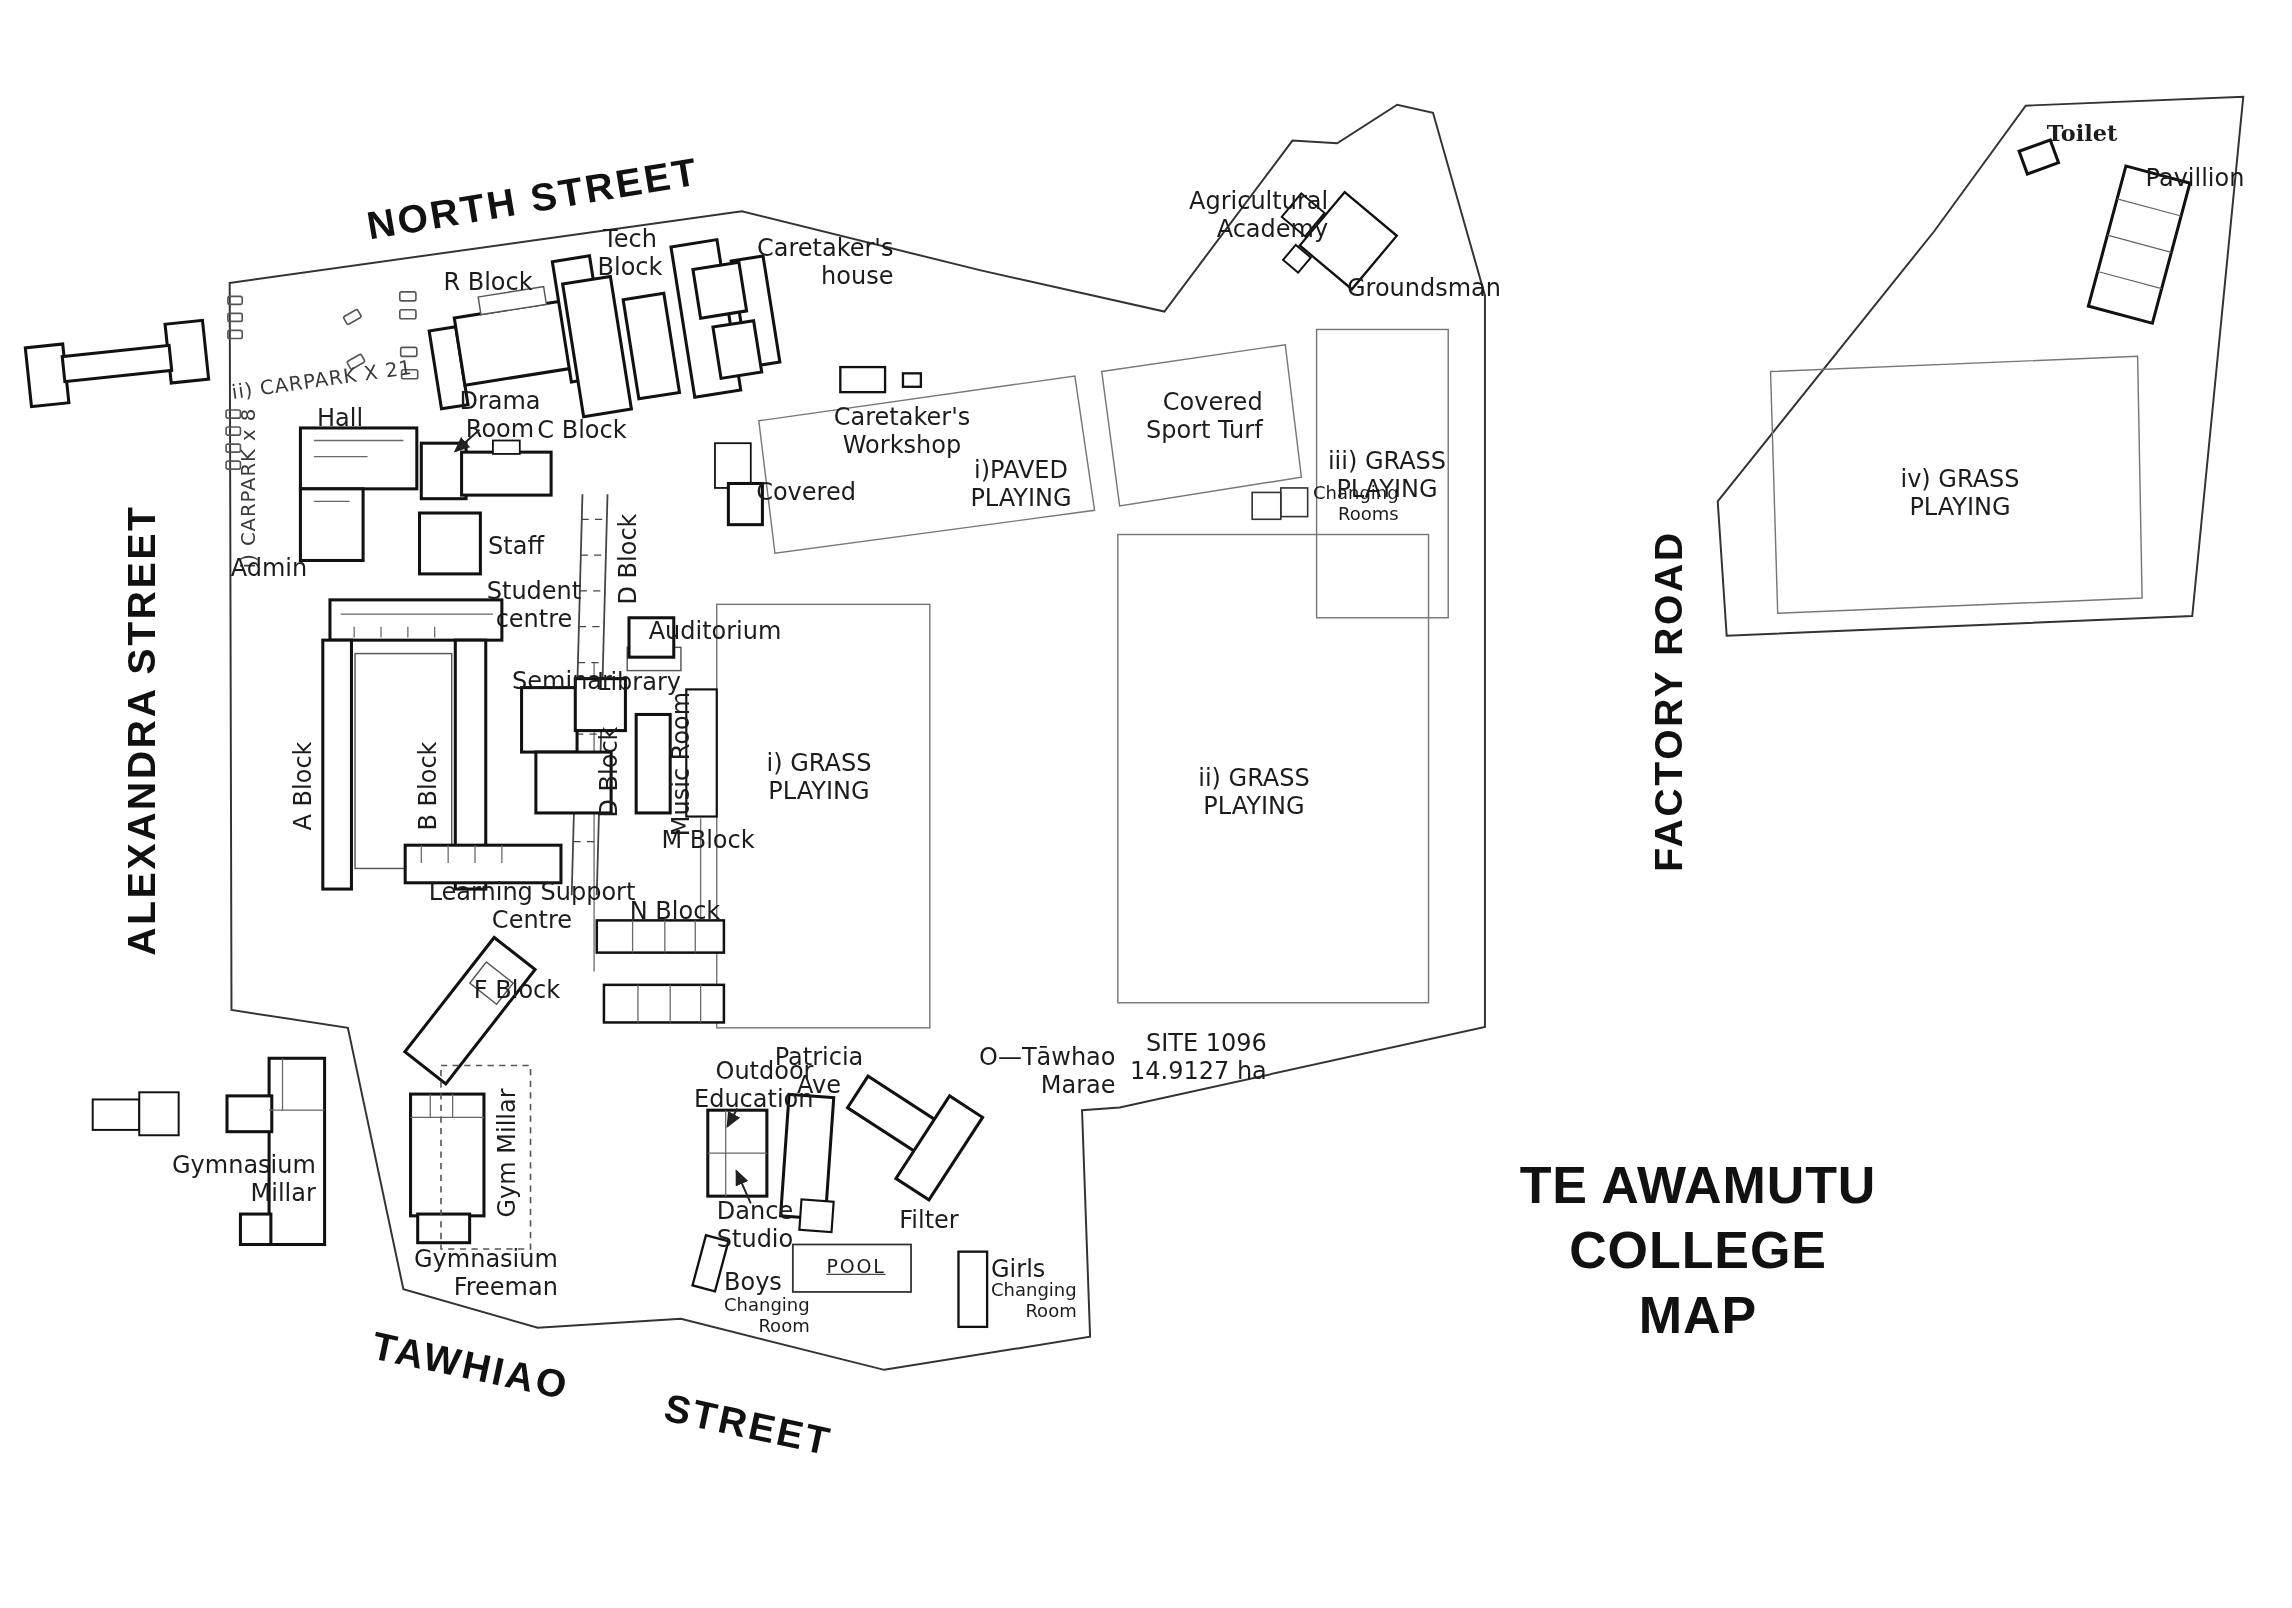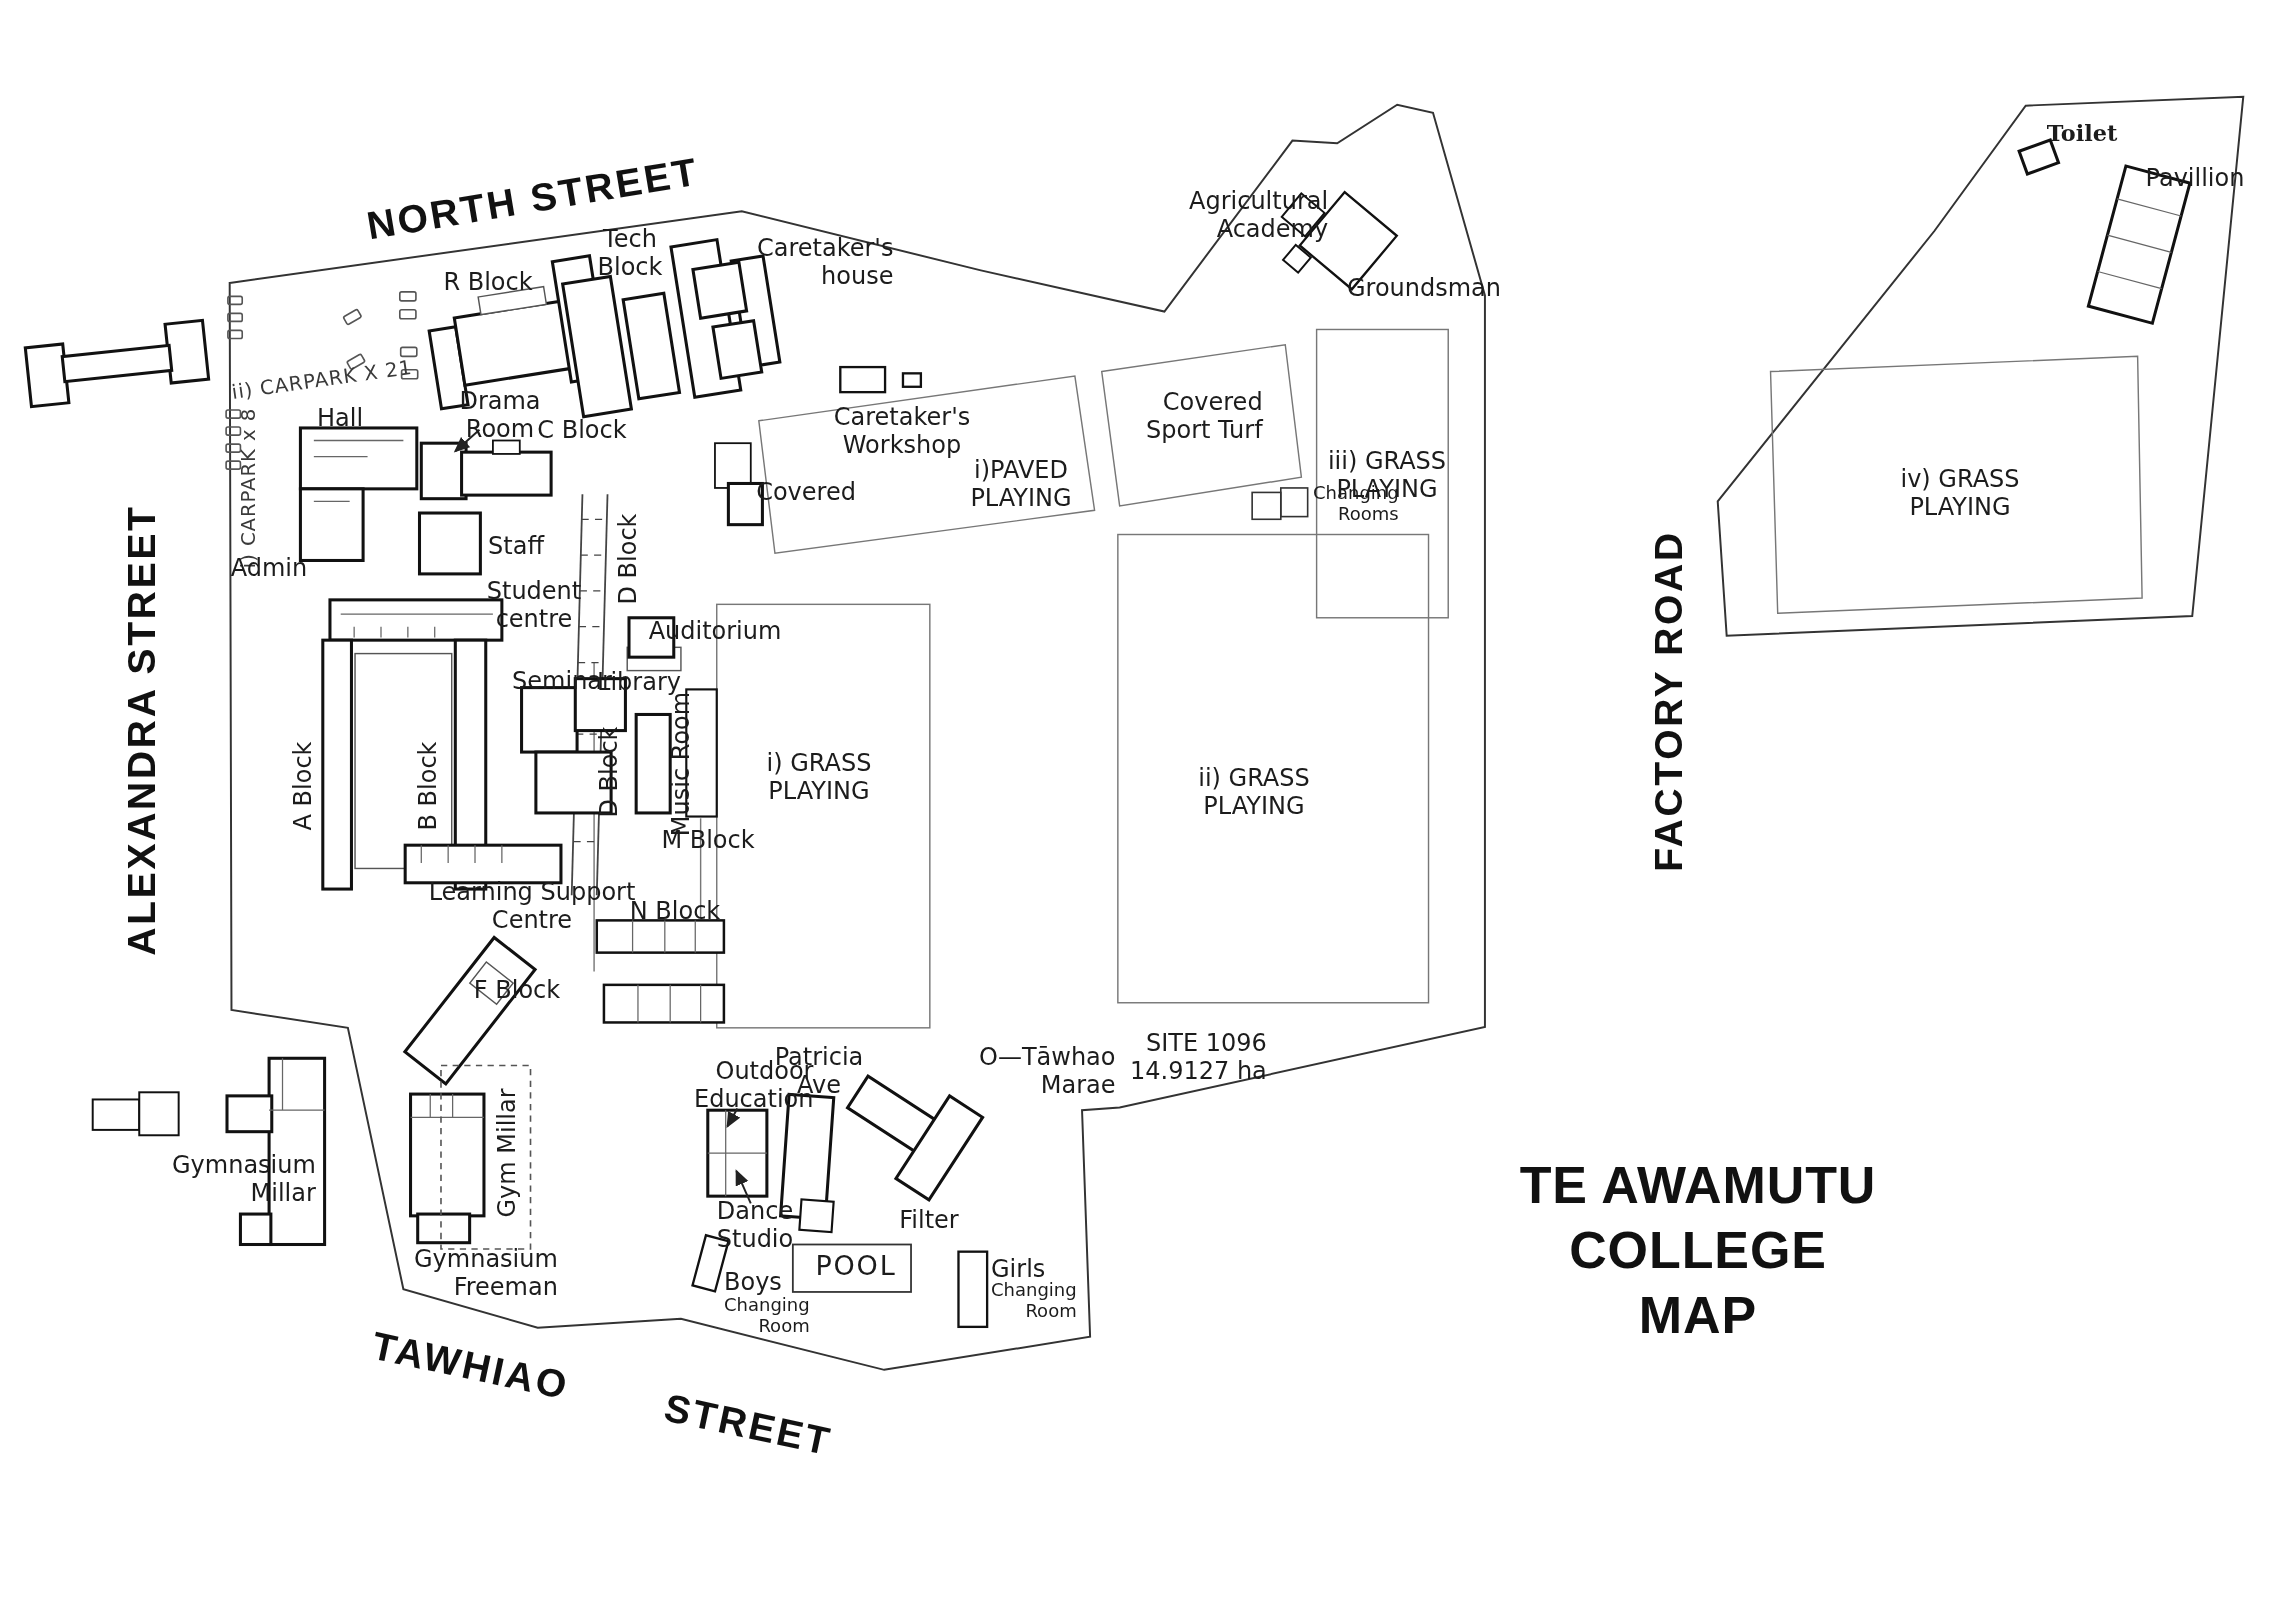--- a/index.html
+++ b/index.html
@@ -10,21 +10,21 @@
        font-size:24px;line-height:1.18;text-align:center;white-space:pre-line;color:#1c1c1c;}
   .la{transform:translate(0,-50%) rotate(var(--r,0deg));text-align:right;transform-origin:left center;}
   .vert{--r:-90deg;}
   .street{font-family:"Liberation Sans",sans-serif;font-weight:bold;font-size:39px;
           letter-spacing:2.7px;color:#111;}
   .title{font-family:"Liberation Sans",sans-serif;font-weight:800;font-size:52px;
          letter-spacing:0.9px;line-height:1.25;color:#111;}
   .small{font-size:18px;}
   .cp{font-size:19.7px;color:#3a3a3a;letter-spacing:0.9px;}
   .serifb{font-family:"DejaVu Serif",serif;font-weight:bold;font-size:22.4px;}
-  .bigpool{font-size:27px;letter-spacing:1.8px;}
+  .bigpool{font-size:19px;letter-spacing:1.8px;text-decoration:underline;}
 </style>
 </head>
 <body>
 
 <div id="stage">
 
   <svg id="linework" width="2293" height="1608" viewBox="0 0 2560 1796">
     <defs>
       <marker id="ah" markerWidth="10" markerHeight="10" refX="7" refY="3.5" orient="auto">
         <path d="M0,0 L8,3.5 L0,7 Z" fill="#222"></path>

